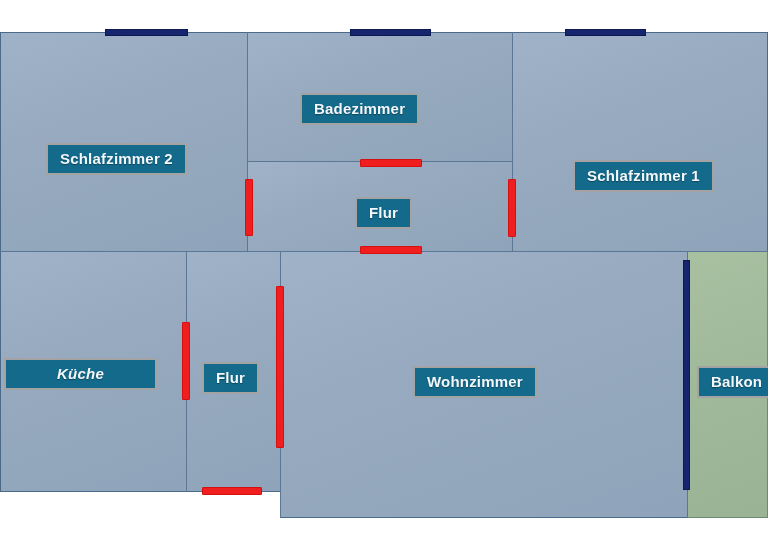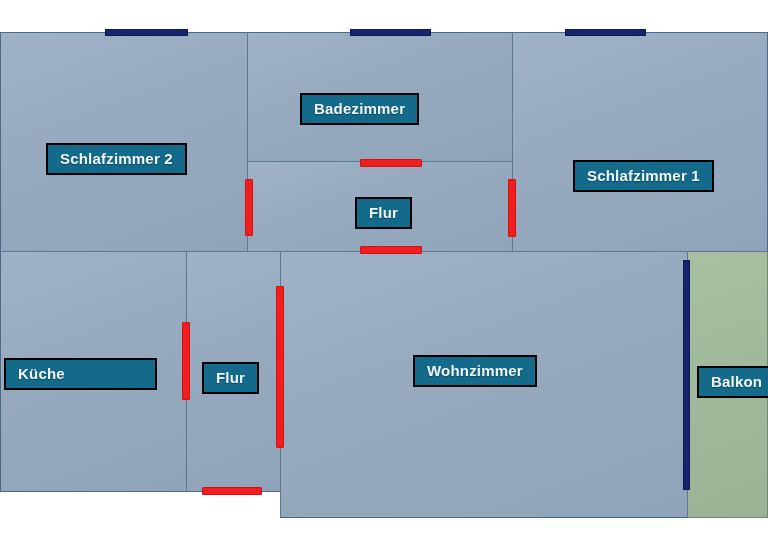--- a/index.html
+++ b/index.html
@@ -58,28 +58,28 @@
     position: absolute;
     background: #16256e;
     border: 1px solid #0d1a52;
     box-sizing: border-box;
   }
 
   
   .room-label {
     position: absolute;
     background: #136a8a;
-    border: 2px solid #000000;
+    border: 2px solid #a3a3a3;
     color: #f2f8fc;
     font-weight: bold;
     font-size: 15px;
     line-height: 1;
     padding: 6px 12px 7px 12px;
     white-space: nowrap;
-    text-align: left;
+    text-align: center;
     box-sizing: border-box;
     text-shadow: 0 1px 1px rgba(0,0,0,0.35);
     letter-spacing: 0.2px;
   }
 </style>
 </head>
 <body>
 
 <div id="floorplan">
 
@@ -130,21 +130,21 @@
   <div class="door" style="left:202px; top:487px; width:60px; height:8px;"></div>
 
   <div class="room-label" style="left:46px; top:143px;">Schlafzimmer 2</div>
 
   <div class="room-label" style="left:300px; top:93px;">Badezimmer</div>
 
   <div class="room-label" style="left:355px; top:197px;">Flur</div>
 
   <div class="room-label" style="left:573px; top:160px;">Schlafzimmer 1</div>
 
-  <div class="room-label" style="left:4px; top:358px; width:153px;">Küche</div>
+  <div class="room-label" style="left:4px; top:358px; width:153px;font-style:italic;">Küche</div>
 
   <div class="room-label" style="left:202px; top:362px;">Flur</div>
 
-  <div class="room-label" style="left:413px; top:355px;">Wohnzimmer</div>
+  <div class="room-label" style="left:413px; top:366px;">Wohnzimmer</div>
 
   <div class="room-label" style="left:697px; top:366px;">Balkon</div>
 
 </div>
 
 </body></html>

